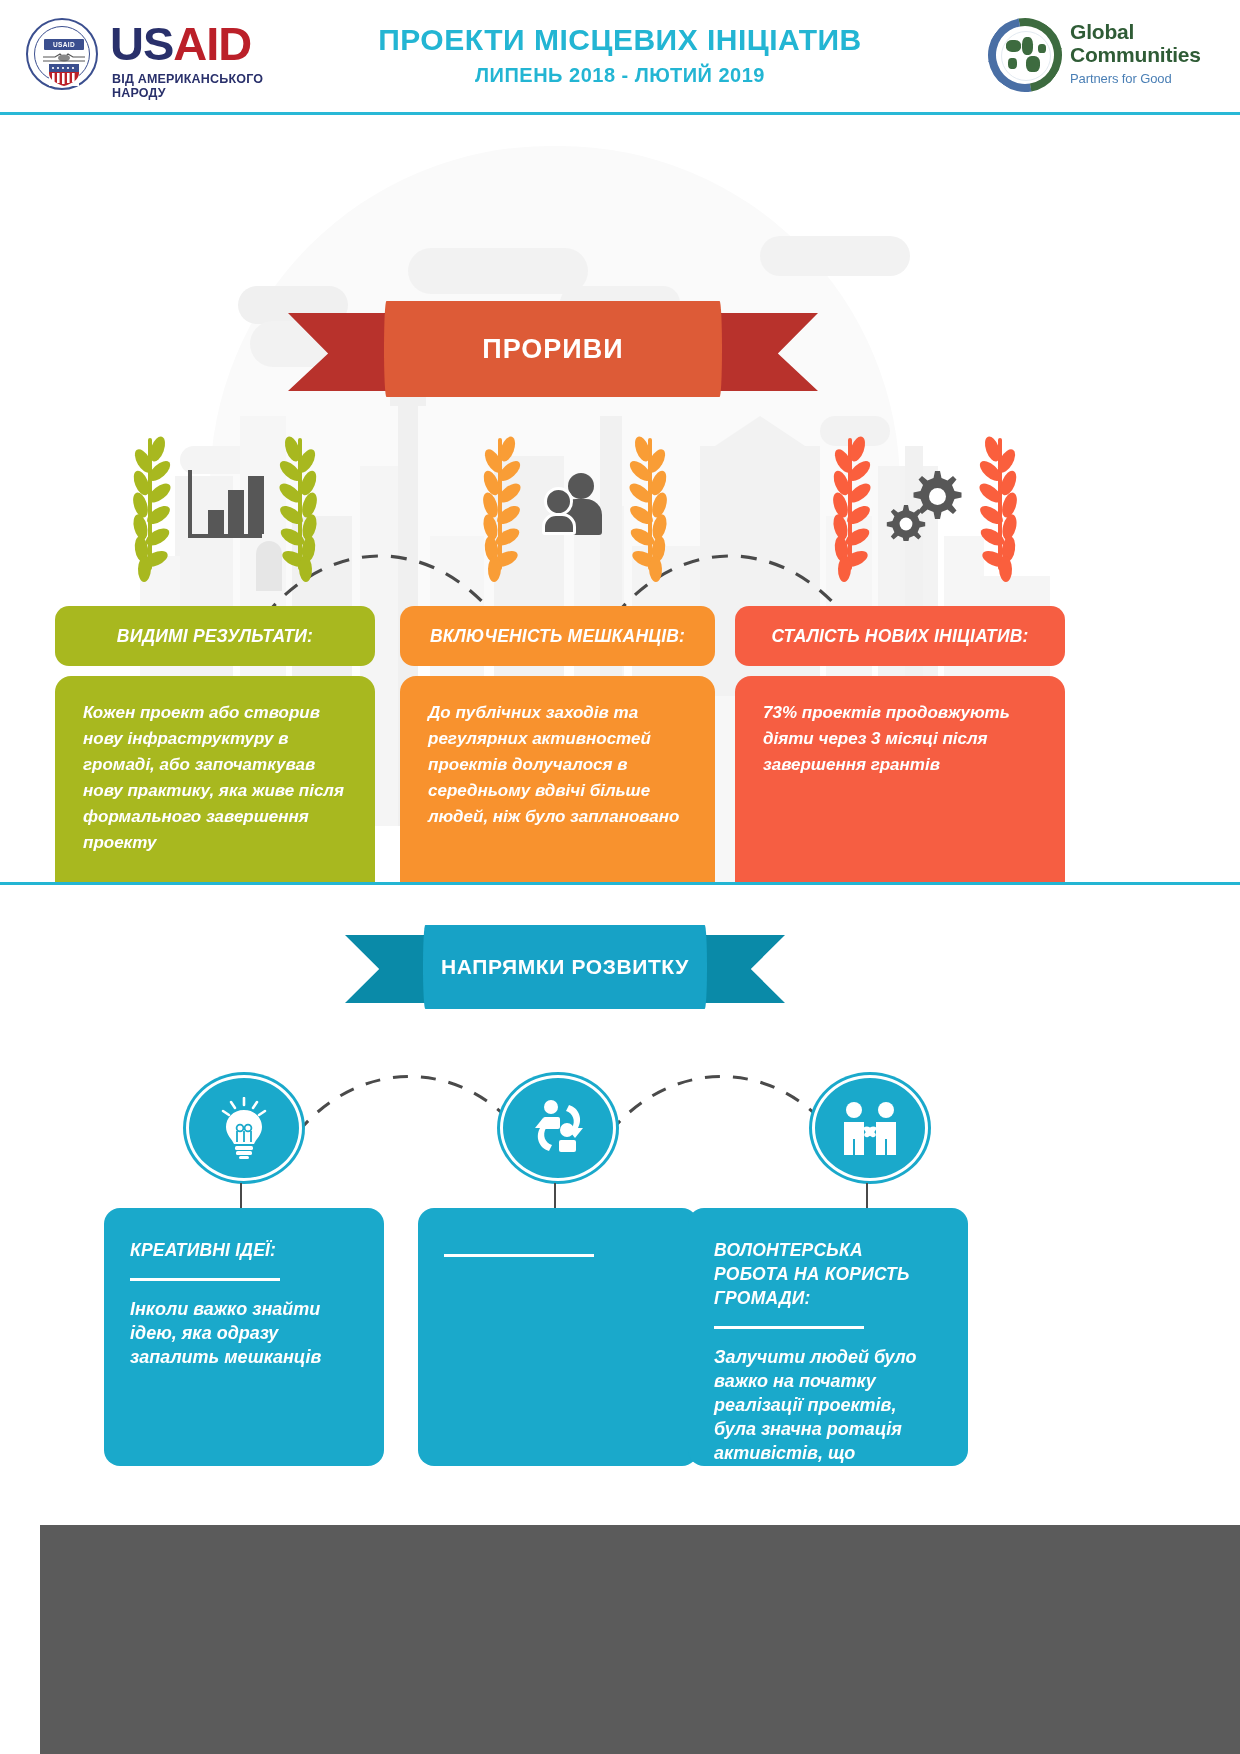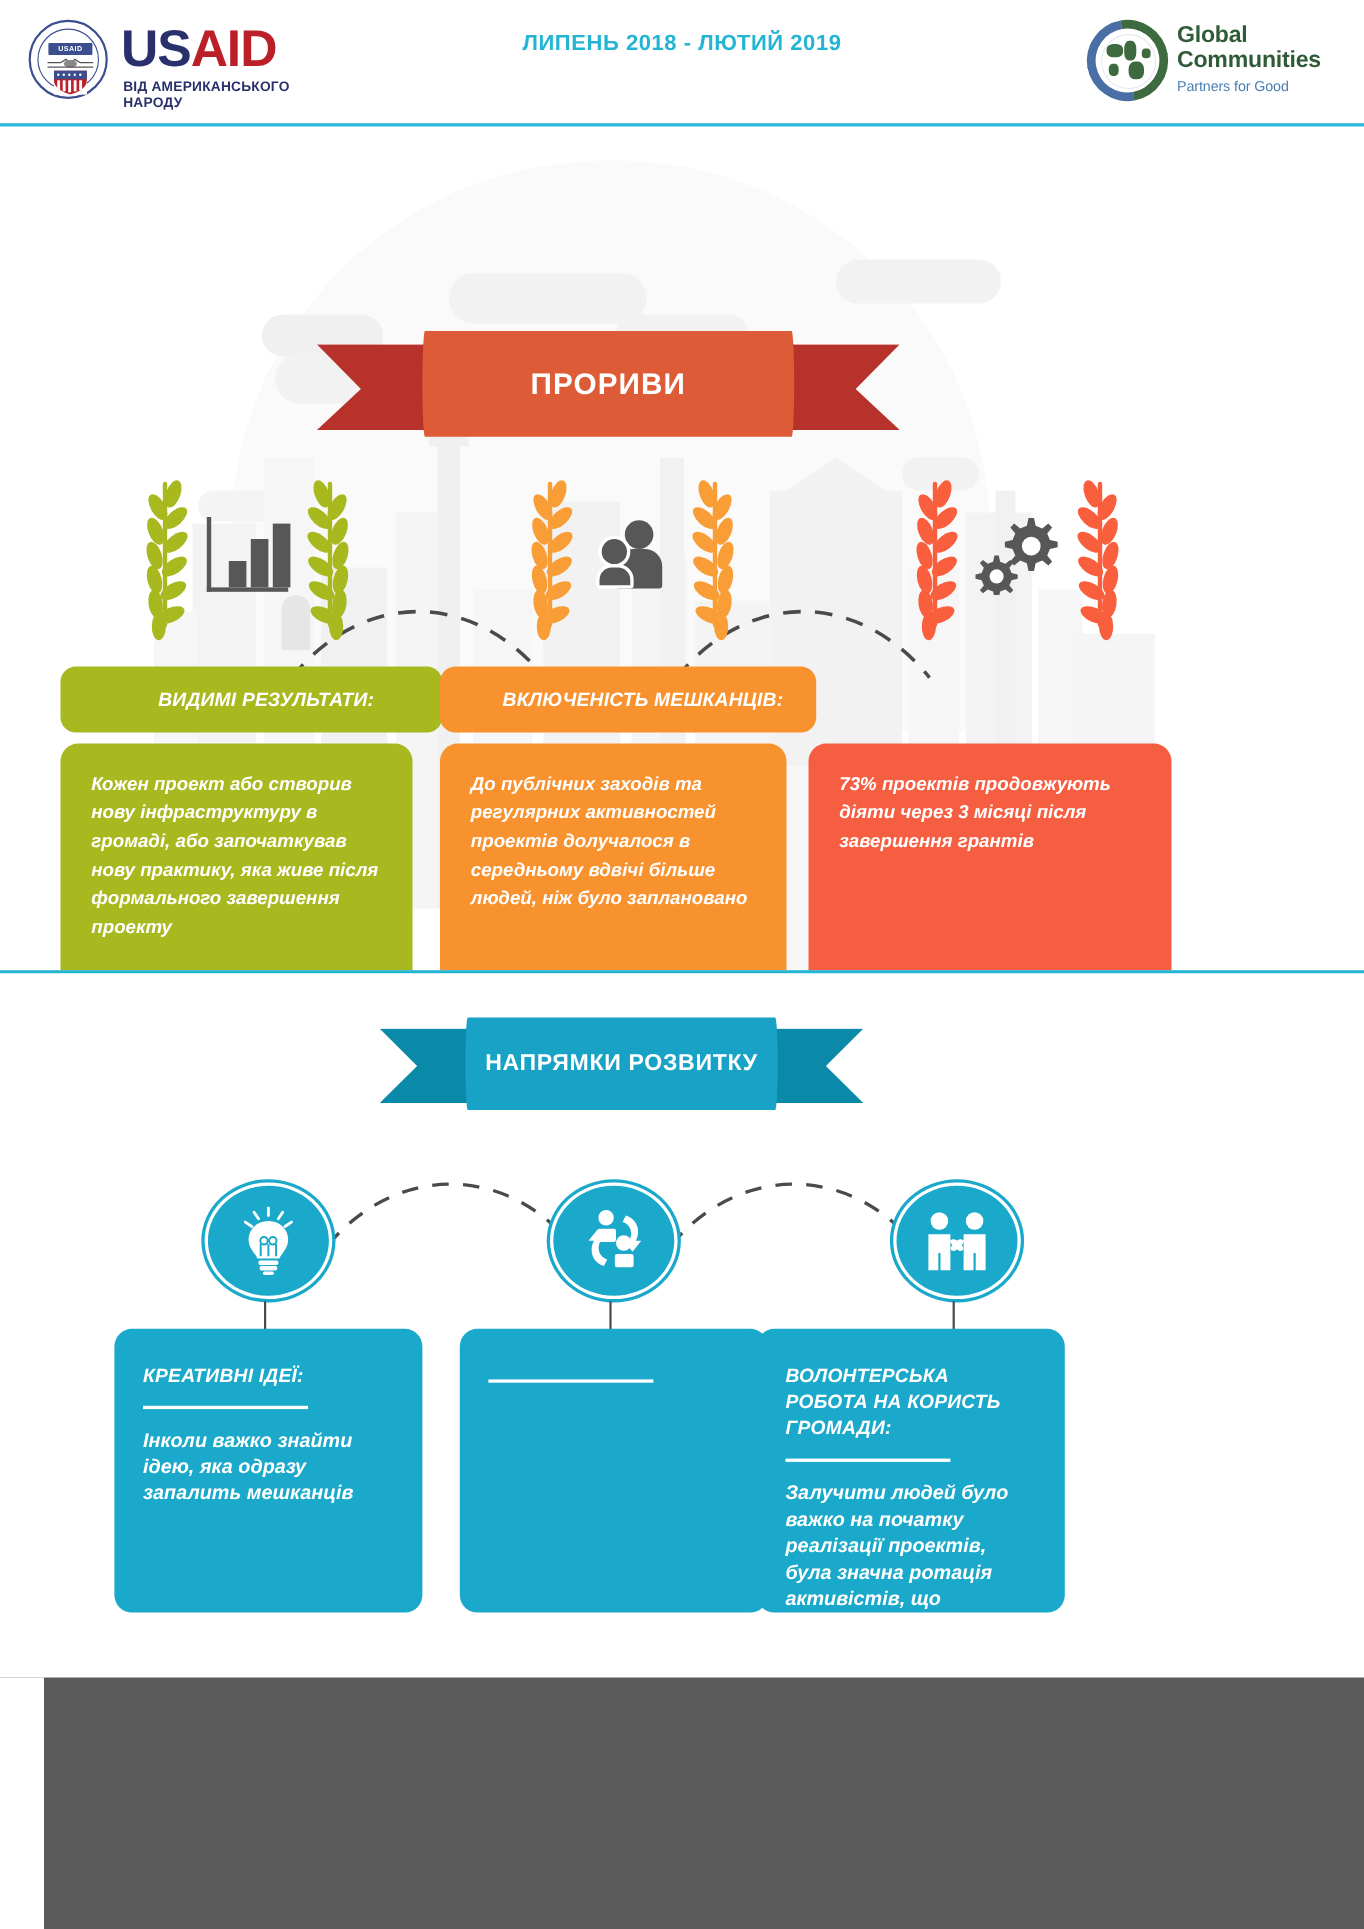--- a/index.html
+++ b/index.html
@@ -95,21 +95,21 @@
   .people{position:relative;width:66px;height:62px;}
   .people .head{position:absolute;border-radius:50%;background:#575757;}
   .people .body{position:absolute;background:#575757;}
 
   
   .arc-svg{position:absolute;left:0;top:0;width:1240px;height:766px;pointer-events:none;}
 
   
   .pill{position:absolute;height:60px;border-radius:14px;
      display:flex;align-items:center;justify-content:center;
-     color:#fff;font-size:17.5px;font-weight:bold;font-style:italic;letter-spacing:.2px;text-align:center;padding-left:27px;}
+     color:#fff;font-size:17.5px;font-weight:bold;font-style:italic;letter-spacing:.2px;text-align:center;}
   .pill.p1{left:55px;top:490px;width:320px;background:#a8b81f;}
   .pill.p2{left:400px;top:490px;width:315px;background:#f8922e;}
   .pill.p3{left:735px;top:490px;width:330px;background:#f65e42;}
 
   .card{position:absolute;border-radius:16px;padding:24px 28px 28px 28px;box-sizing:border-box;
      color:#fff;font-size:17px;font-style:italic;font-weight:bold;line-height:26px;}
   .card.c1{left:55px;top:560px;width:320px;height:258px;background:#a8b81f;}
   .card.c2{left:400px;top:560px;width:315px;height:258px;background:#f8922e;}
   .card.c3{left:735px;top:560px;width:330px;height:258px;background:#f65e42;}
 
@@ -189,20 +189,21 @@
               <rect x="18" y="9" width="2.6" height="10"></rect>
             <rect x="23" y="9" width="2.6" height="9"></rect>
           </g>
         </svg>
       </div>
       <div class="usaid-word"><span class="u">US</span><span class="a">AID</span></div>
       <div class="usaid-tag">ВІД АМЕРИКАНСЬКОГО НАРОДУ</div>
     </div>
 
     <div class="title-block">
+      <div class="title-main">ПРОЕКТИ МІСЦЕВИХ ІНІЦІАТИВ</div>
       <div class="title-sub">ЛИПЕНЬ 2018 - ЛЮТИЙ 2019</div>
     </div>
 
     <div class="gc">
       <div class="gc-globe">
         <div class="gc-ring"></div>
         <div class="gc-earth">
           <i style="left:4px;top:8px;width:15px;height:12px;"></i>
           <i style="left:20px;top:5px;width:11px;height:18px;"></i>
           <i style="left:24px;top:24px;width:14px;height:16px;"></i>
@@ -390,20 +391,21 @@
             <circle cx="54.5" cy="29.5" r="8.5" fill="#fff"></circle>
             <path d="M21 38 l4 0 1.2 5.6 4.8 2 4.4-3.6 2.8 2.8 -3.6 4.4 2 4.8 5.6 1.2 0 4 -5.6 1.2 -2 4.8 3.6 4.4 -2.8 2.8 -4.4-3.6 -4.8 2 -1.2 5.6 -4 0 -1.2-5.6 -4.8-2 -4.4 3.6 -2.8-2.8 3.6-4.4 -2-4.8 -5.6-1.2 0-4 5.6-1.2 2-4.8 -3.6-4.4 2.8-2.8 4.4 3.6 4.8-2z"></path>
             <circle cx="23" cy="57" r="6.4" fill="#fff"></circle>
           </g>
         </svg>
       </div>
     </div>
 
     <div class="pill p1">ВИДИМІ РЕЗУЛЬТАТИ:</div>
     <div class="pill p2">ВКЛЮЧЕНІСТЬ МЕШКАНЦІВ:</div>
+    <div class="pill p3">СТАЛІСТЬ НОВИХ ІНІЦІАТИВ:</div>
 
     <div class="card c1">Кожен проект або створив нову інфраструктуру в громаді, або започаткував нову практику, яка живе після формального завершення проекту</div>
     <div class="card c2">До публічних заходів та регулярних активностей проектів долучалося в середньому вдвічі більше людей, ніж було заплановано</div>
     <div class="card c3">73% проектів продовжують діяти через 3 місяці після завершення грантів</div>
   </div>
 
   <div class="mid-rule"></div>
 
   <div class="sec-bot"></div>
 

